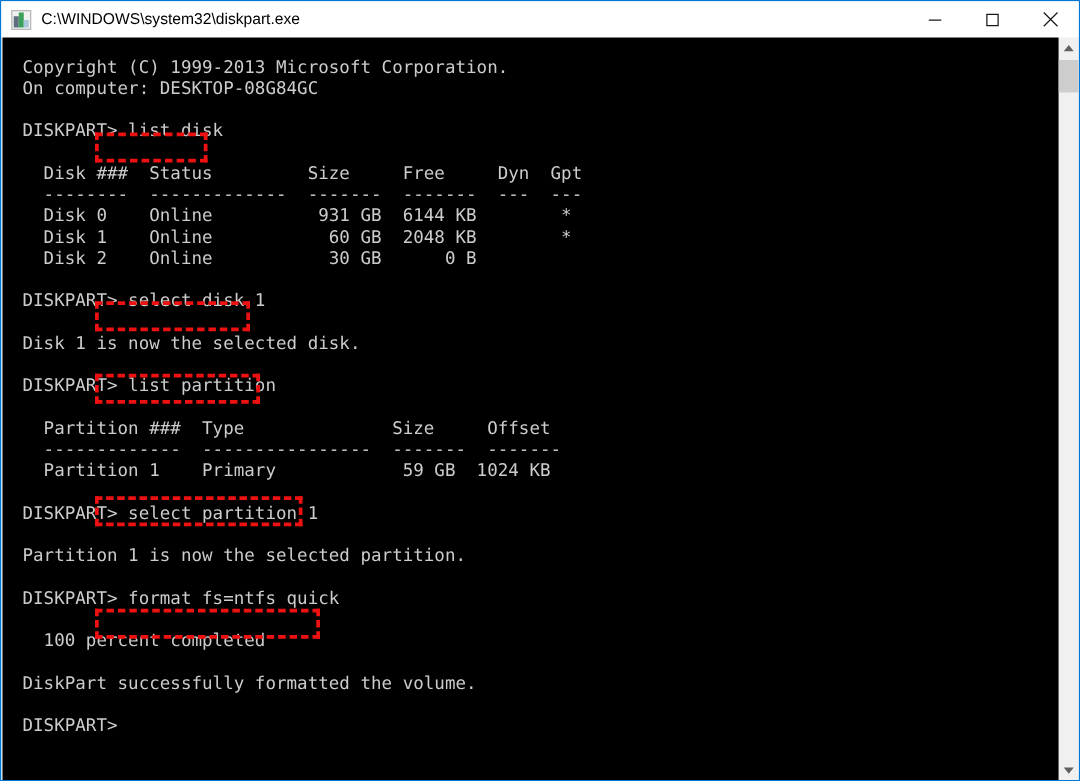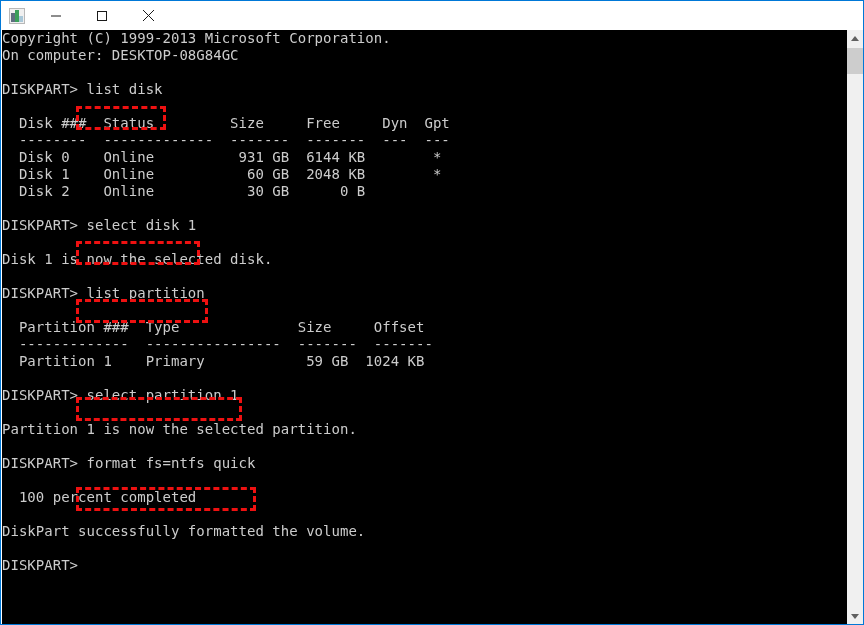--- a/index.html
+++ b/index.html
@@ -84,21 +84,21 @@
     top: 29px;
     width: 845px;
     height: 595px;
     background: #000000;
     overflow: hidden;
   }
   #console-text {
     position: absolute;
     left: 0;
     top: 0;
-    margin: 0;
+    margin: 16px;
     padding: 0;
     font-family: "DejaVu Sans Mono", monospace;
     font-size: 14px;
     line-height: 17px;
     color: #cccccc;
     white-space: pre;
     letter-spacing: 0.02px;
   }
 
   
@@ -153,20 +153,21 @@
 <body>
 
 <div id="window" style="border-color: rgb(0, 120, 215);">
 
   <div id="titlebar" style="background: rgb(255, 255, 255);">
     <div id="title-icon">
       <span class="blk b1"></span>
       <span class="blk b2"></span>
       <span class="blk b3"></span>
     </div>
+    <div id="title-text">C:\WINDOWS\system32\diskpart.exe</div>
 
     <div class="winbtn">
       <svg width="12" height="12" viewBox="0 0 12 12">
         <line x1="1" y1="6" x2="11" y2="6" stroke="#1a1a1a" stroke-width="1"></line>
       </svg>
     </div>
     <div class="winbtn">
       <svg width="12" height="12" viewBox="0 0 12 12">
         <rect x="1.5" y="1.5" width="9" height="9" fill="none" stroke="#1a1a1a" stroke-width="1"></rect>
       </svg>

